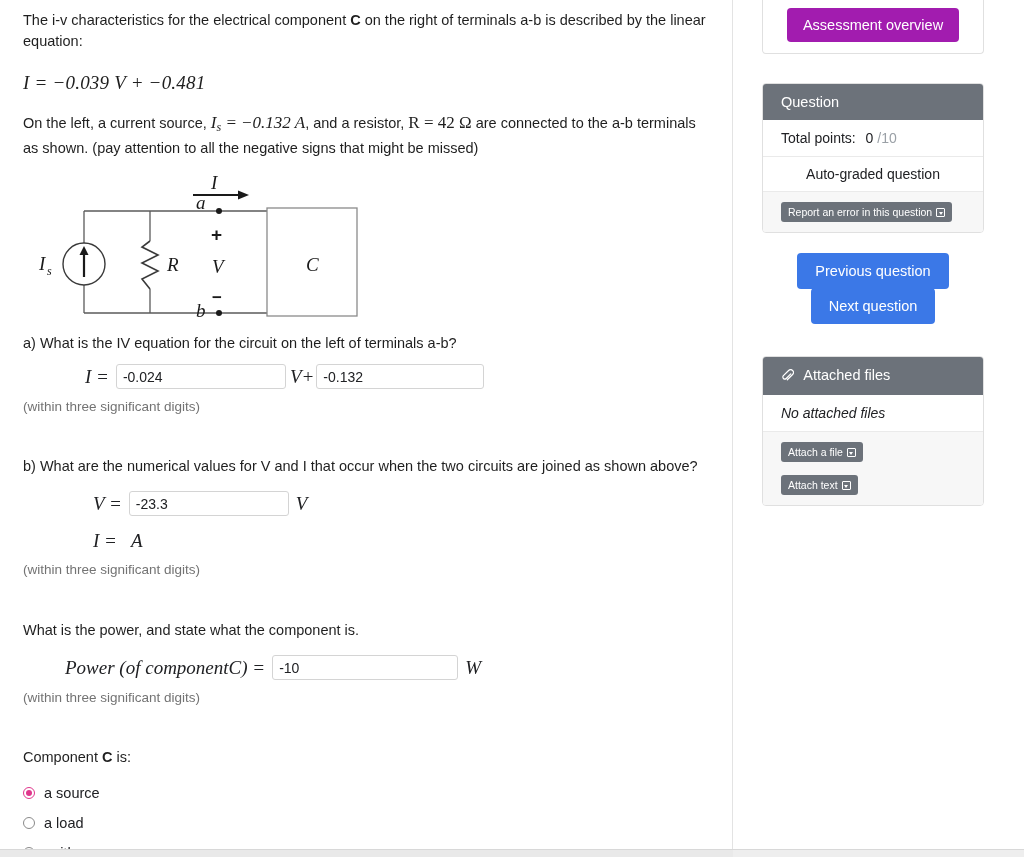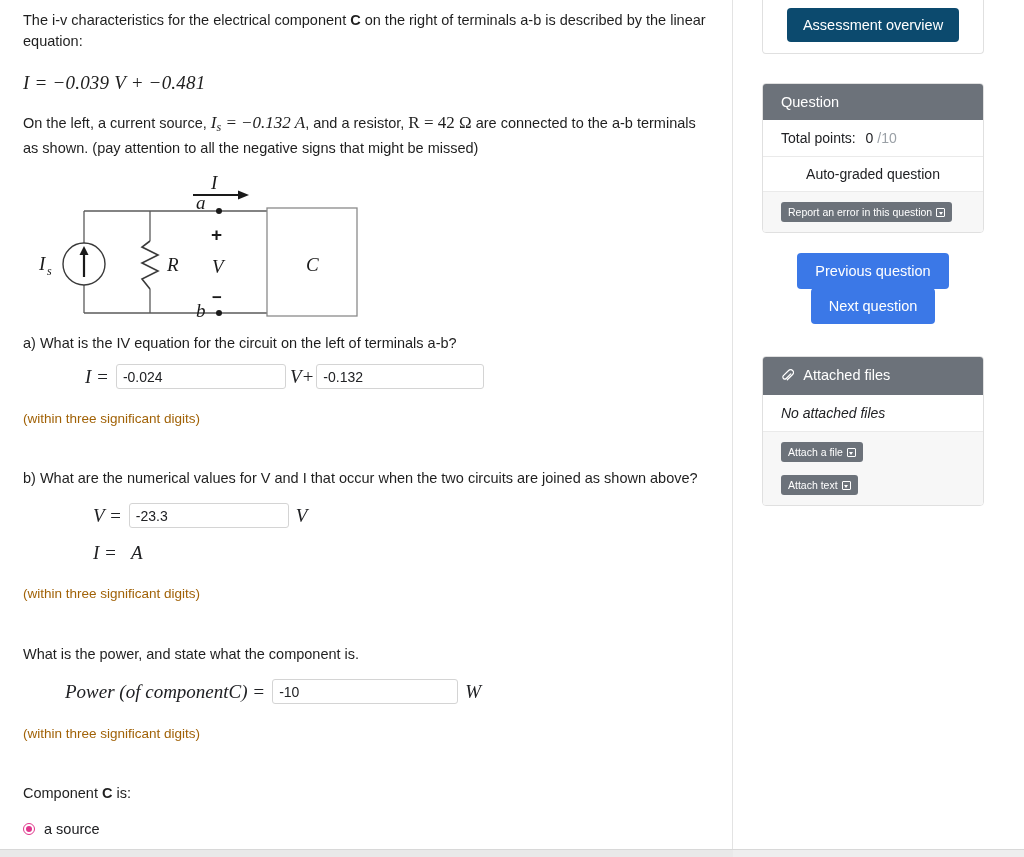--- a/index.html
+++ b/index.html
@@ -114,22 +114,22 @@
     margin-left: 7px;
   }
   .opsign {
     font-family: "Liberation Serif", serif;
     font-style: italic;
     font-size: 19px;
     margin: 0 2px 0 4px;
   }
   .hint {
     font-size: 13.5px;
-    color: #a16207;
-    margin-top: 22px;
+    color: #737373;
+    margin-top: 10px;
   }
 
   
   .radio-row {
     display: flex;
     align-items: center;
     margin-top: 14px;
     font-size: 14.5px;
   }
   .radio {
@@ -194,21 +194,21 @@
   .btn {
     display: inline-block;
     border: none;
     border-radius: 3px;
     color: #ffffff;
     font-family: "Liberation Sans", sans-serif;
     cursor: pointer;
     text-align: center;
   }
   .btn-teal {
-    background: #0c4a6e;
+    background: #a21caf;
     font-size: 14.5px;
     padding: 9px 16px;
     border-radius: 4px;
   }
   .btn-blue {
     background: #3b78e7;
     font-size: 14.5px;
     padding: 10px 18px;
     border-radius: 4px;
   }

